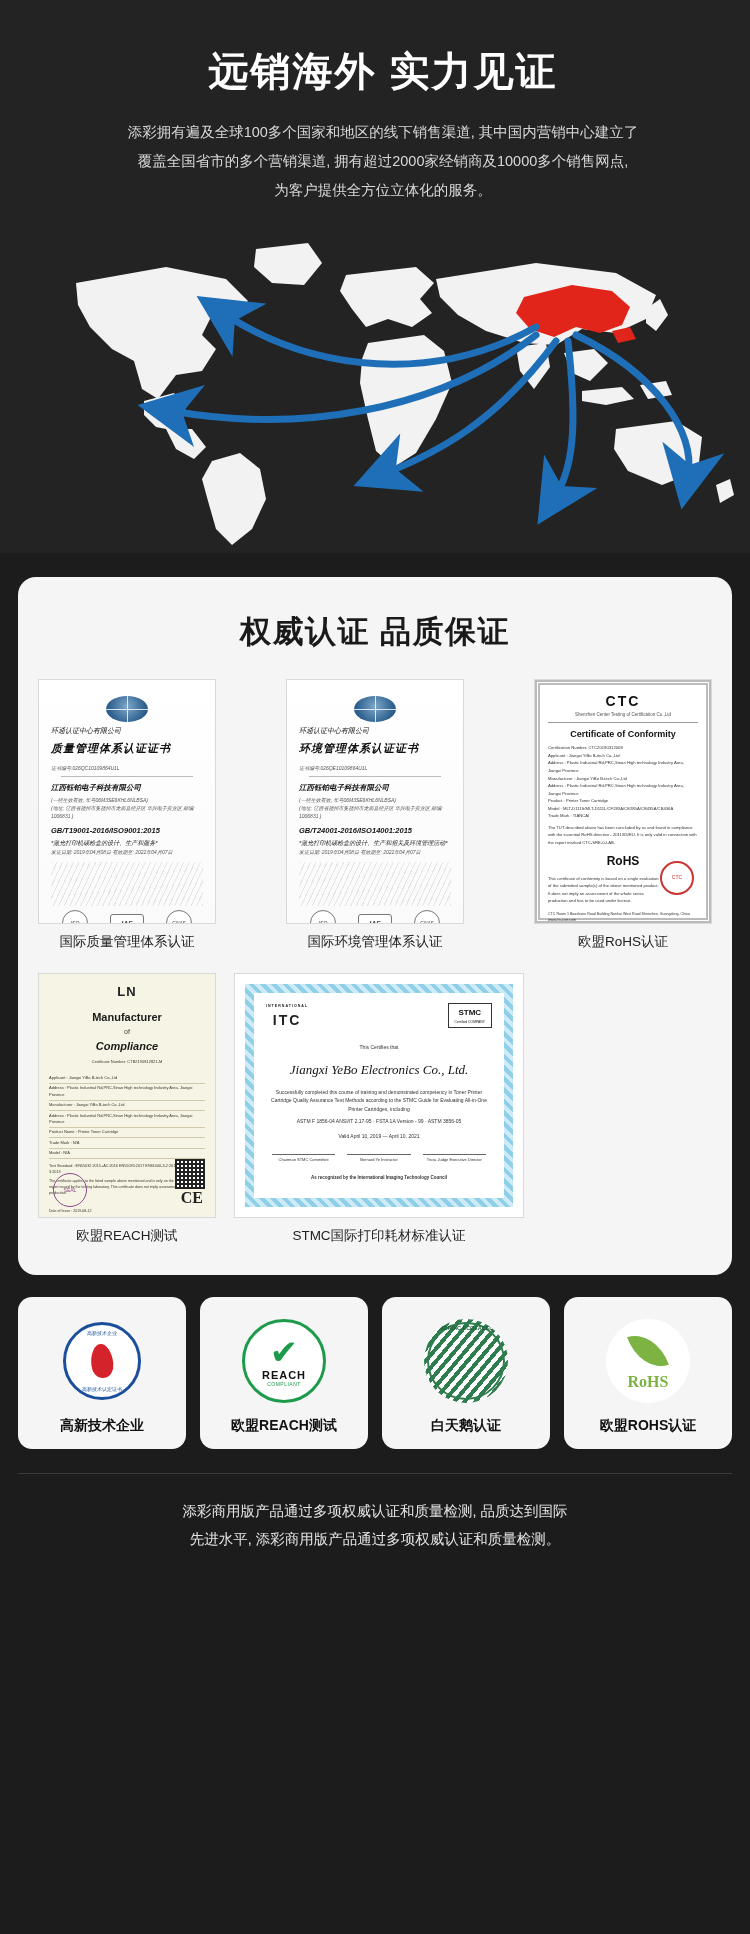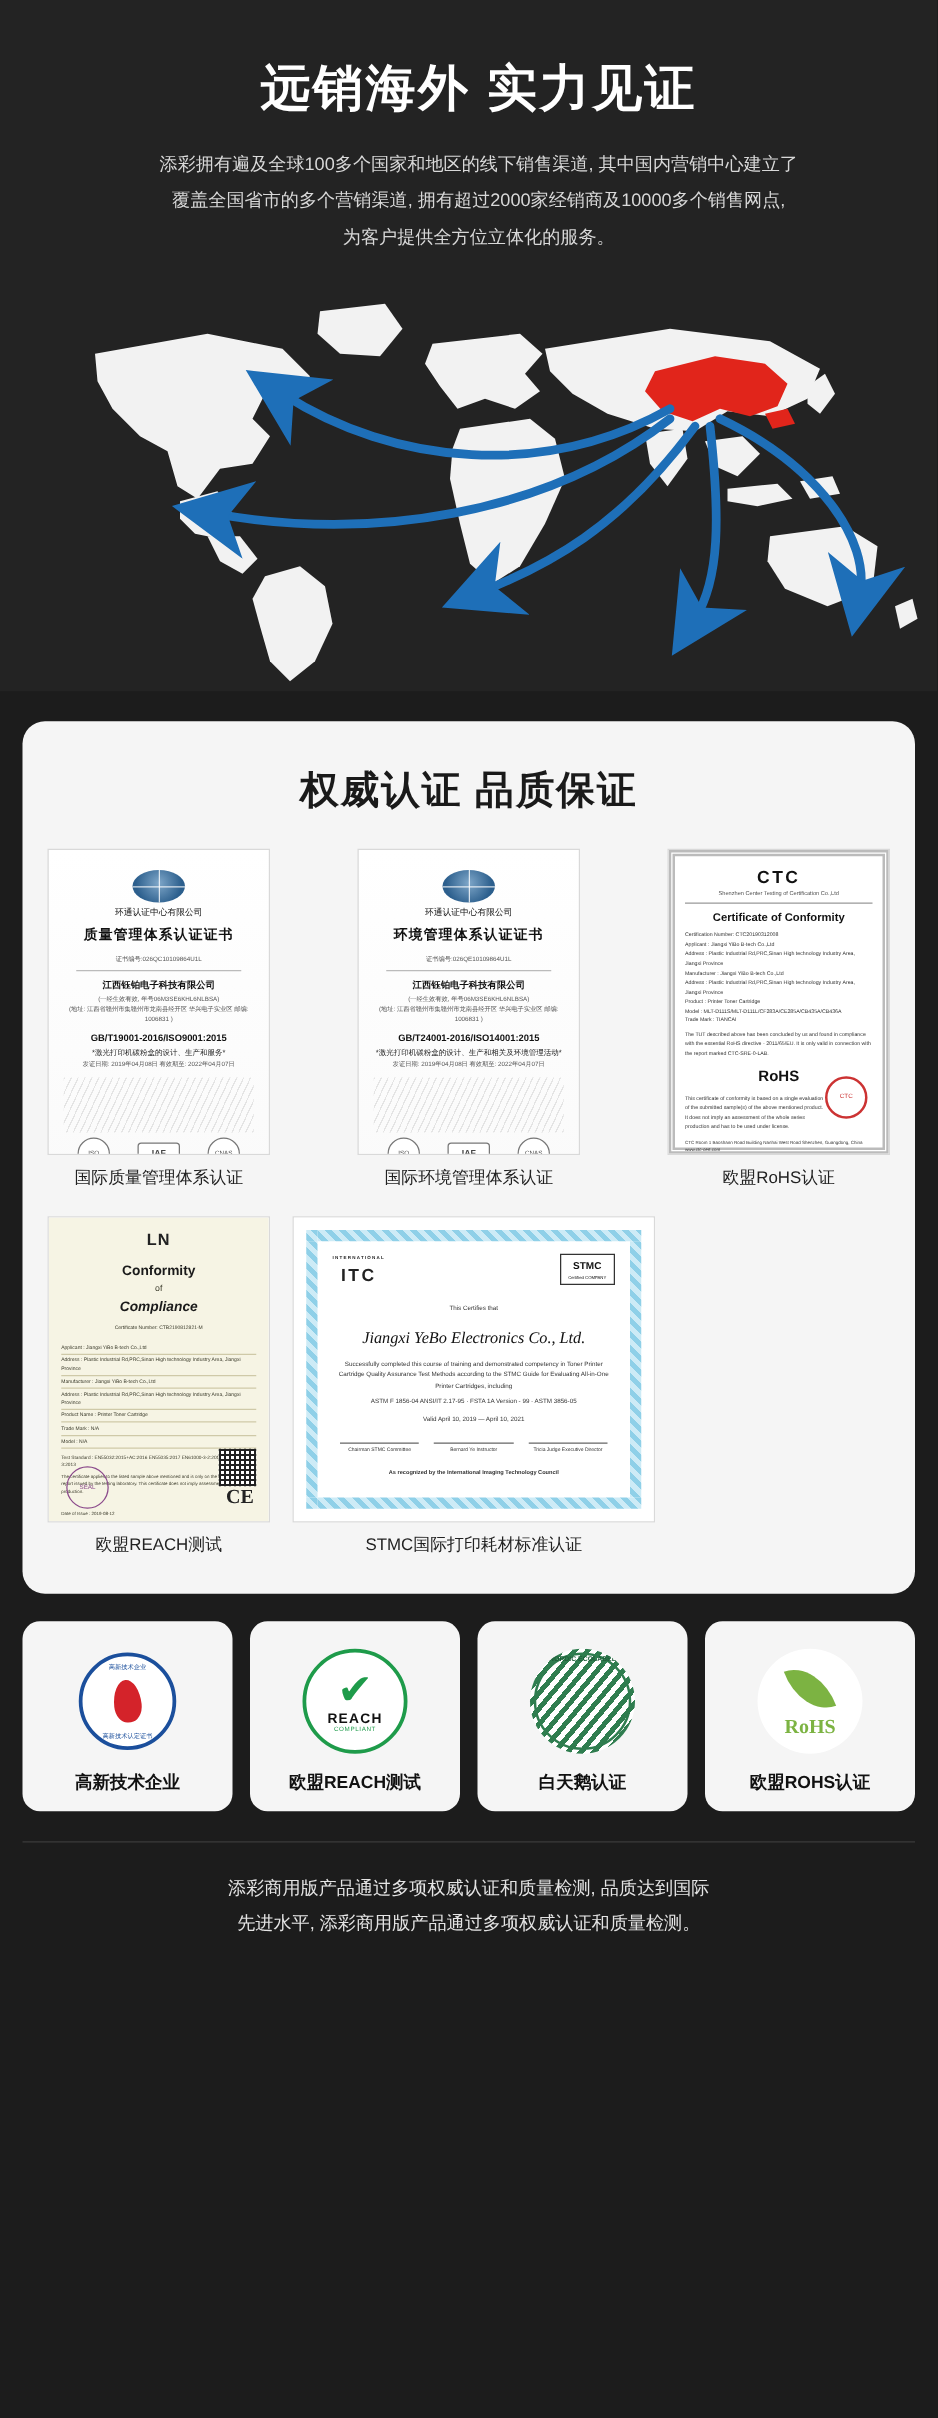--- a/index.html
+++ b/index.html
@@ -87,24 +87,25 @@
     border: 1px solid #d9d9d9;
     position: relative;
     overflow: hidden;
   }
   .cert-img.wide { height: 245px; }
 
   
   .iso {
     background: linear-gradient(#ffffff, #fafafa);
     padding: 10px 12px;
-    text-align: center;
+    text-align: left;
     font-size: 5.5px;
     color: #333;
     line-height: 1.6;
+    font-style: italic;
   }
   .iso .globe {
     width: 42px; height: 26px;
     margin: 6px auto 3px;
     border-radius: 50%;
     background: radial-gradient(circle at 50% 40%, #7fa7c9 0%, #2c5f8d 70%);
     position: relative;
   }
   .iso .globe:before {
     content: ""; position: absolute; left: 0; right: 0; top: 50%;
@@ -476,21 +477,21 @@
       <div class="cert-caption">欧盟RoHS认证</div>
     </div>
   </div>
 
   <div class="cert-row second">
 
     <div class="cert-item">
       <div class="cert-img">
         <div class="ln-cert">
           <div class="ln-logo">LN</div>
-          <div class="t1">Conformity</div>
+          <div class="t1">Manufacturer</div>
           <div style="font-size:7px">of</div>
           <div class="t2">Compliance</div>
           <div style="font-size:4px;margin-top:4px">Certificate Number: CTB2190812821-M</div>
           <div class="tbl">
             <div>Applicant : Jiangxi YiBo B-tech Co.,Ltd</div>
             <div>Address : Plastic Industrial Rd,PRC,Sinan High technology Industry Area, Jiangxi Province</div>
             <div>Manufacturer : Jiangxi YiBo B-tech Co.,Ltd</div>
             <div>Address : Plastic Industrial Rd,PRC,Sinan High technology Industry Area, Jiangxi Province</div>
             <div>Product Name : Printer Toner Cartridge</div>
             <div>Trade Mark : N/A</div>

